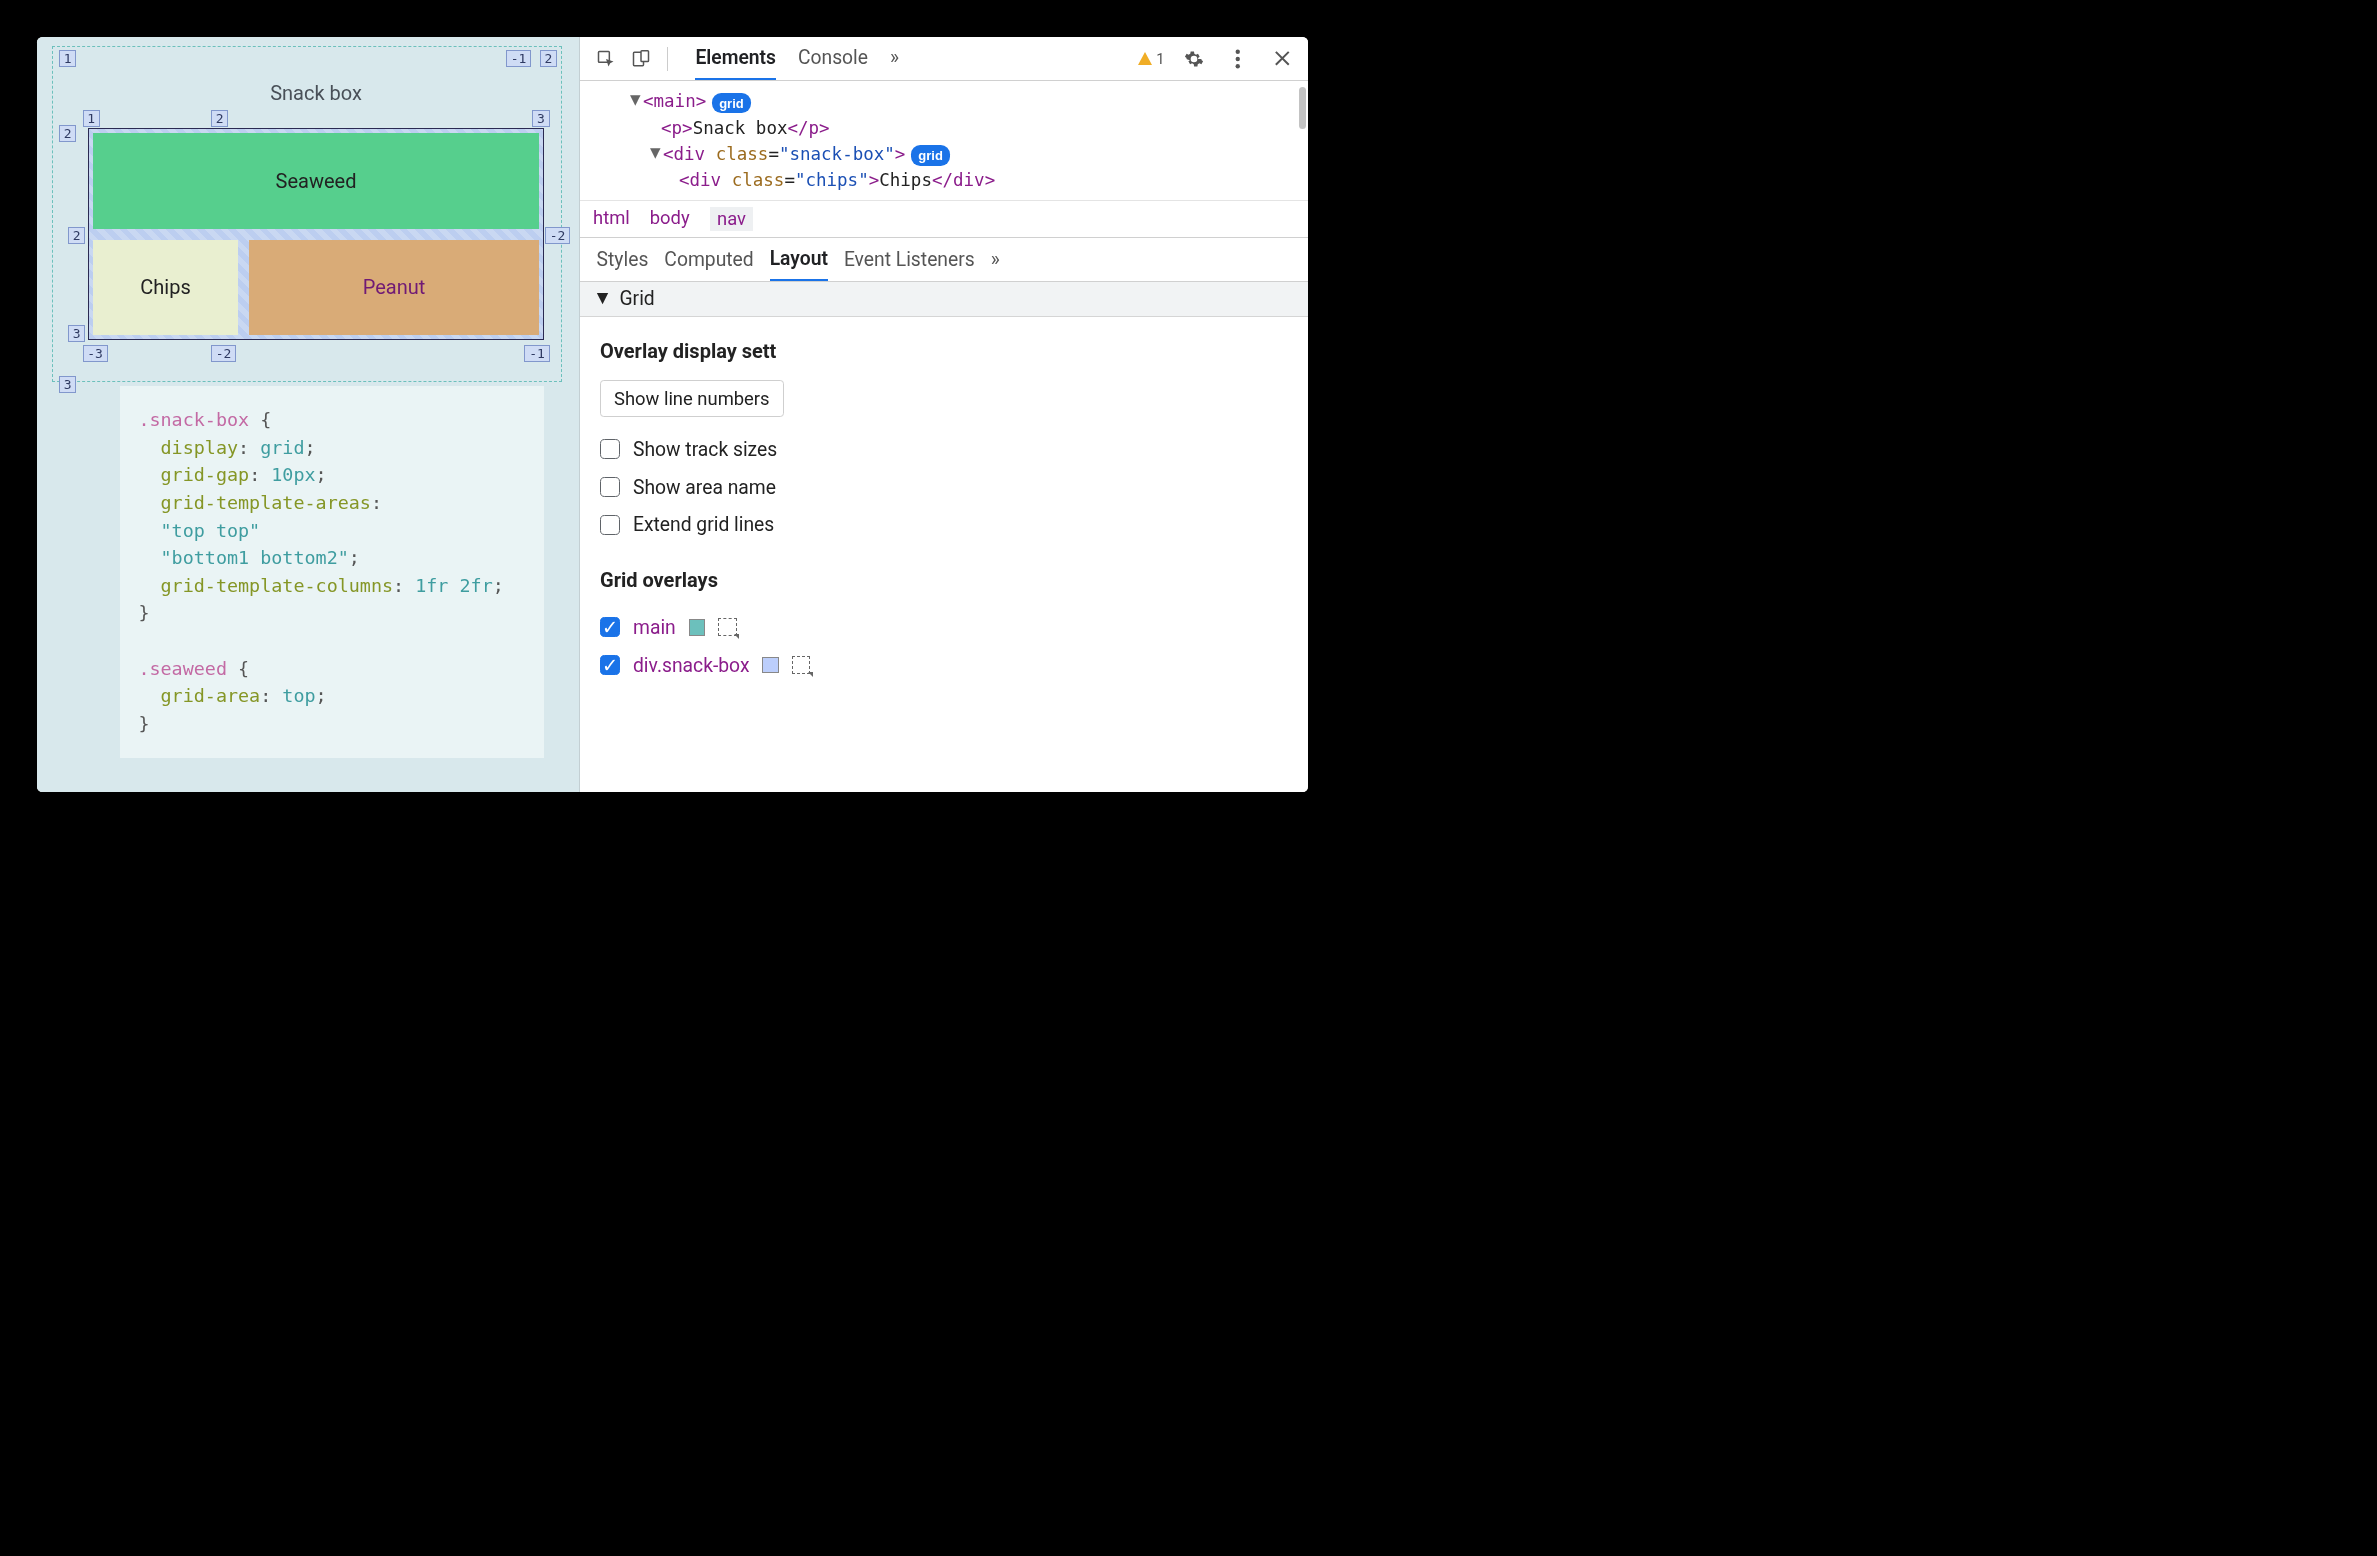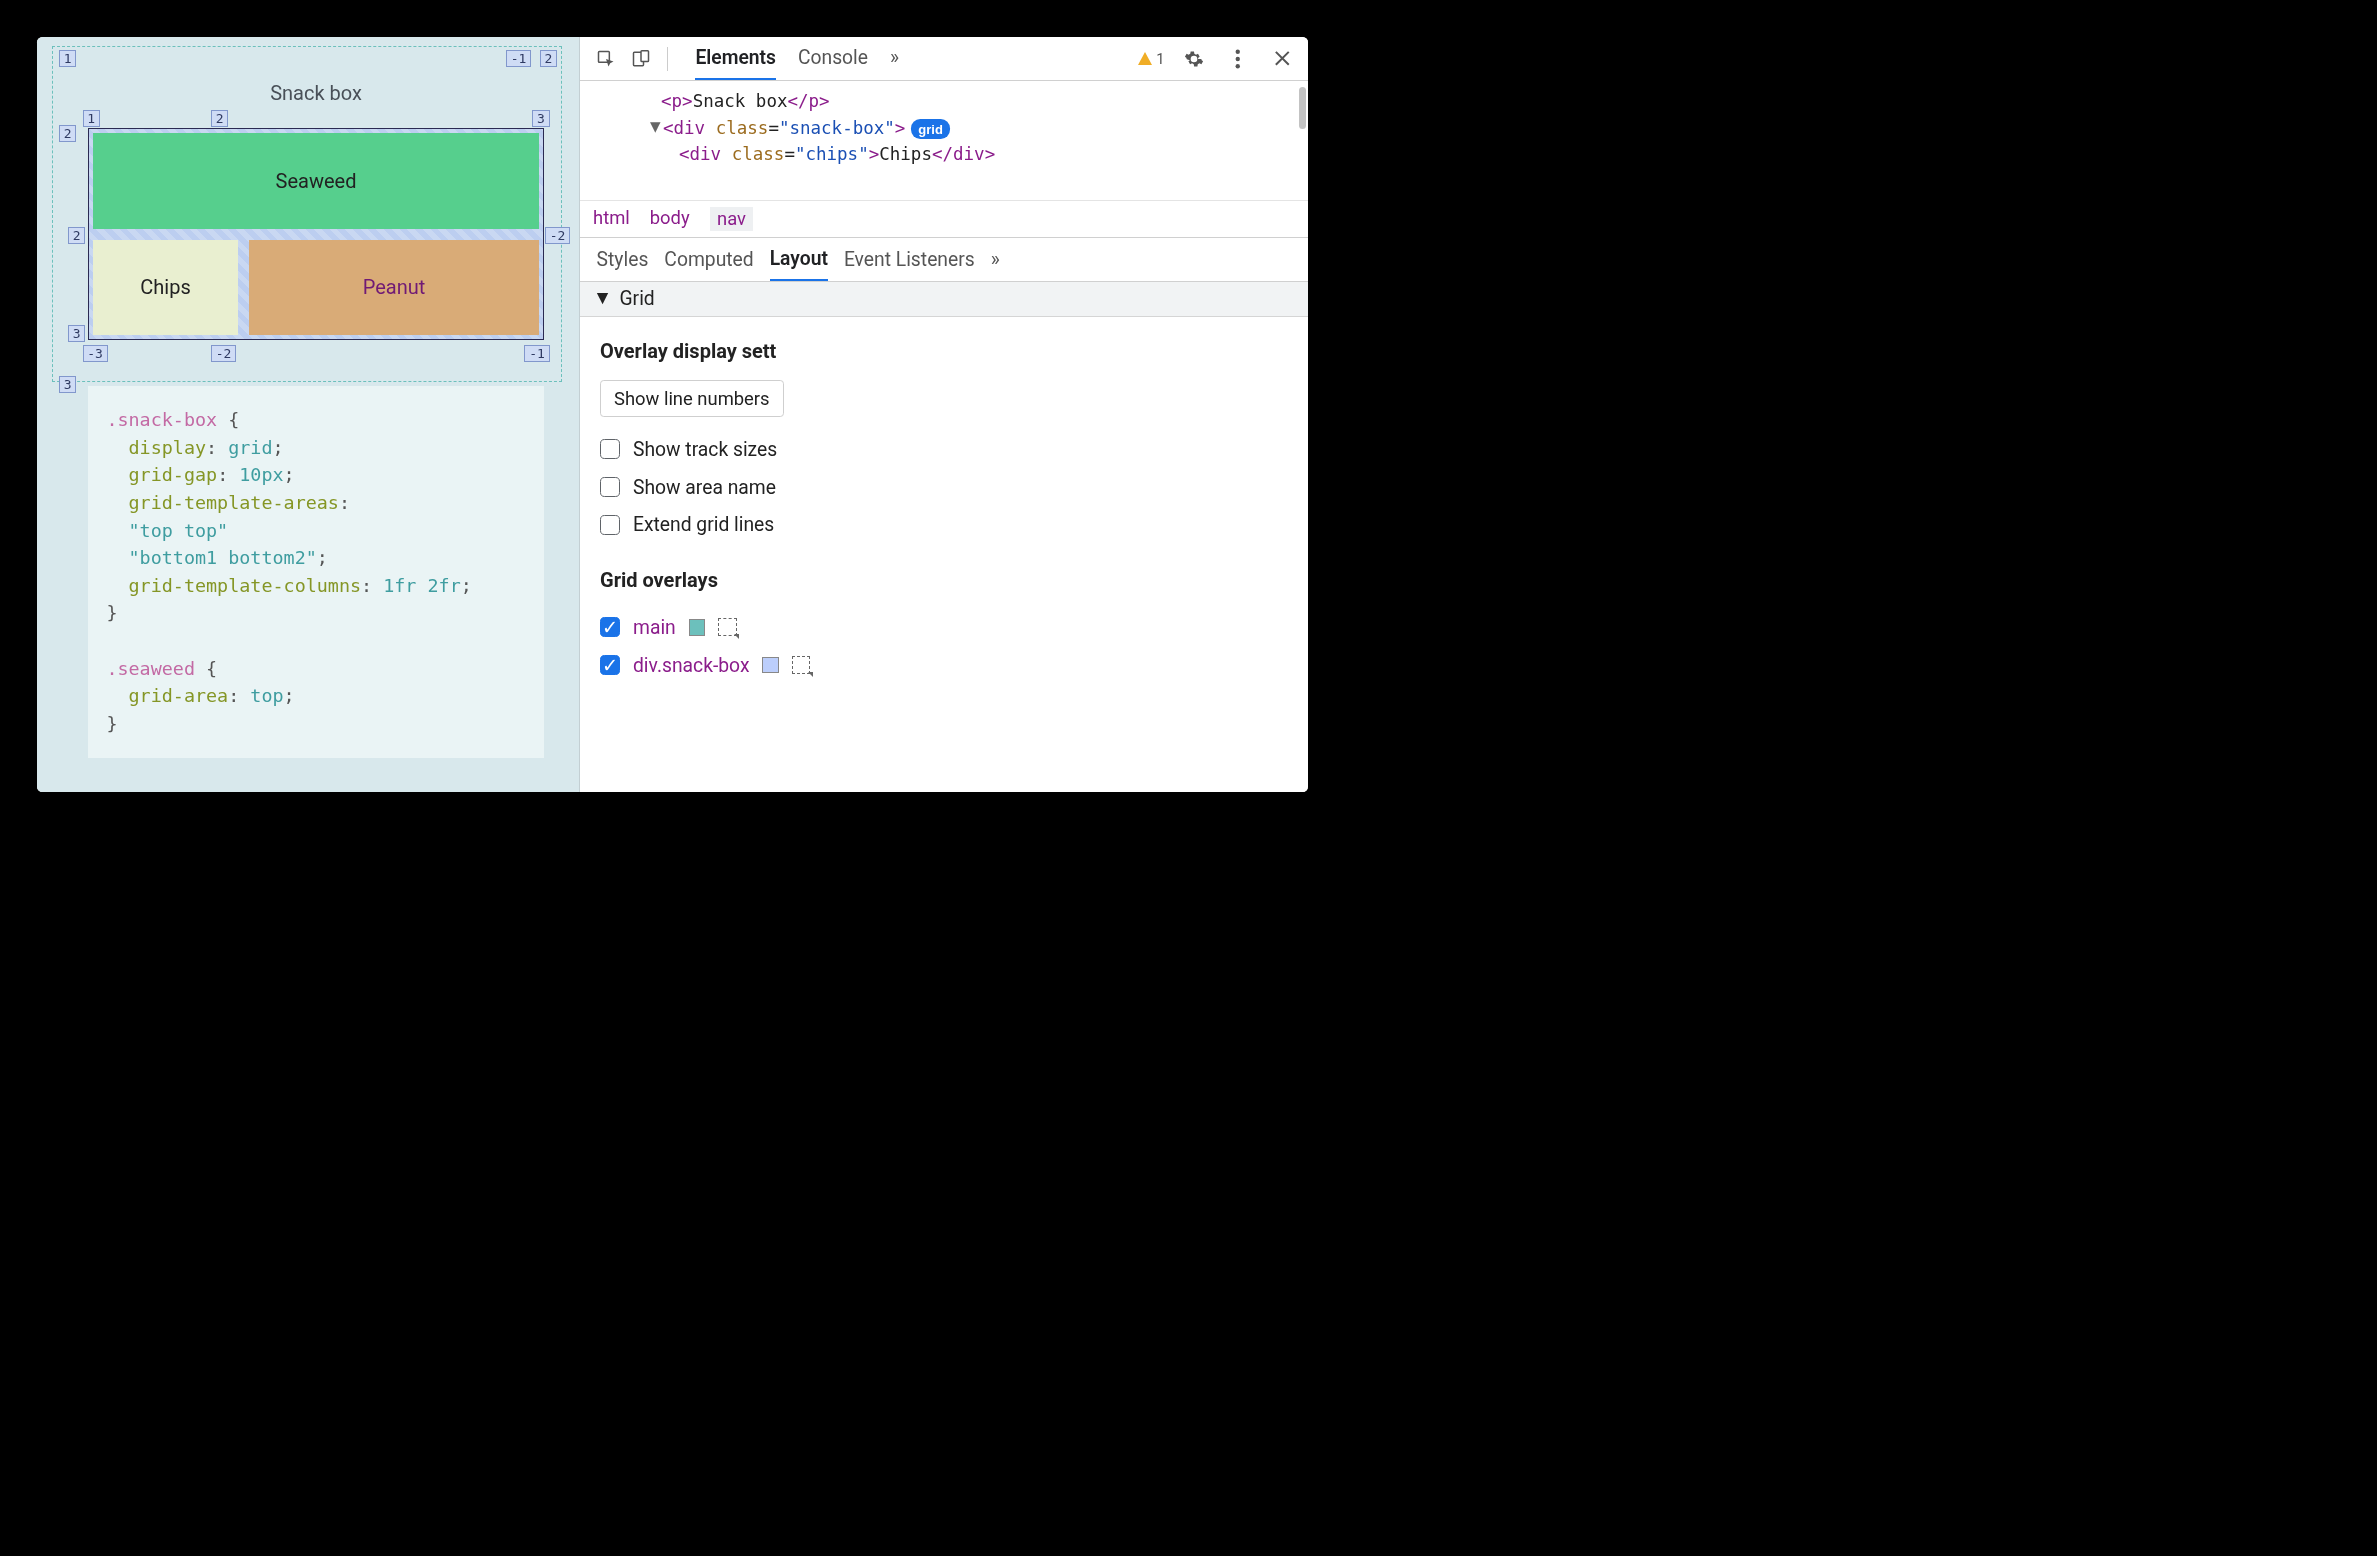--- a/index.html
+++ b/index.html
@@ -54,20 +54,21 @@
     pointer-events:none;
   }
   
   .code {
     background:#eaf4f5;
     margin-top:46px;
     padding:20px 18.4px;
     font: 18.4px/1.5 ui-monospace,Menlo,Consolas,monospace;
     color:#444;
     white-space:pre;
+    margin-left:32px;
   }
   .sel{color:#c36aa4}
   .prop{color:#859626}
   .val{color:#3f9da0}
   .punct{color:#555}
 
   
   .devtools {
     flex:1;
     display:flex;flex-direction:column;
@@ -244,20 +245,21 @@
         <div class="tbtn">
             <svg width="16.6" height="16.6" viewBox="0 0 18 18" stroke="#555" stroke-width="2.2">
               <path d="M2 2 L16 16 M16 2 L2 16"></path>
             </svg>
           </div>
       </div>
     </div>
 
     <div class="dom-tree">
       <div class="scrollbar-thumb"></div>
+      <div style="padding-left:28px"><span class="tree-arrow">▼</span><span class="tok-tag">&lt;</span><span class="tok-tag">main</span><span class="tok-tag">&gt;</span><span class="badge">grid</span></div>
       <div style="padding-left:59px"><span class="tok-tag">&lt;</span><span class="tok-tag">p</span><span class="tok-tag">&gt;</span><span class="tok-text">Snack box</span><span class="tok-tag">&lt;/</span><span class="tok-tag">p</span><span class="tok-tag">&gt;</span></div>
       <div style="padding-left:48px"><span class="tree-arrow">▼</span><span class="tok-tag">&lt;</span><span class="tok-tag">div</span> <span class="tok-attr">class</span>=<span class="tok-str">"snack-box"</span><span class="tok-tag">&gt;</span><span class="badge">grid</span></div>
       <div style="padding-left:77px"><span class="tok-tag">&lt;</span><span class="tok-tag">div</span> <span class="tok-attr">class</span>=<span class="tok-str">"chips"</span><span class="tok-tag">&gt;</span><span class="tok-text">Chips</span><span class="tok-tag">&lt;/</span><span class="tok-tag">div</span><span class="tok-tag">&gt;</span></div>
     </div>
 
     <div class="breadcrumb">
       <span>html</span>
       <span>body</span>
       <span class="sel">nav</span>
     </div>

